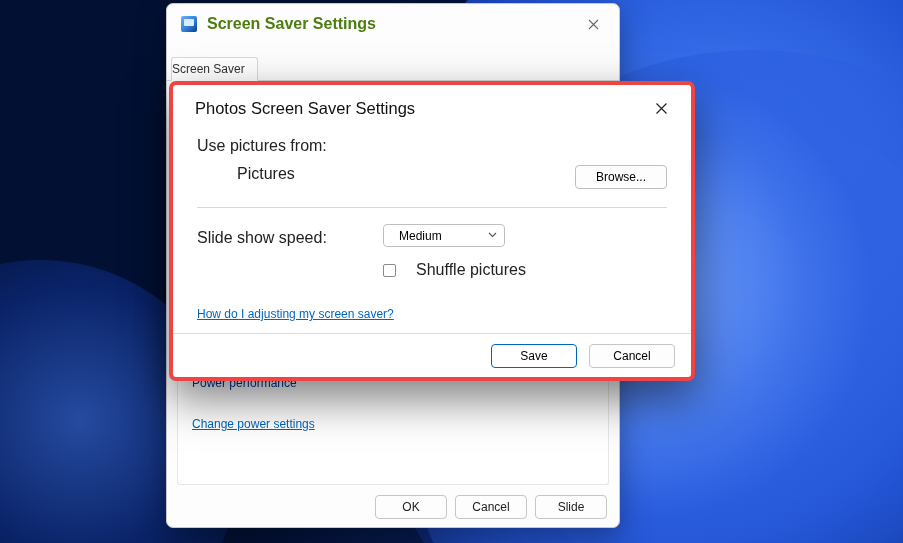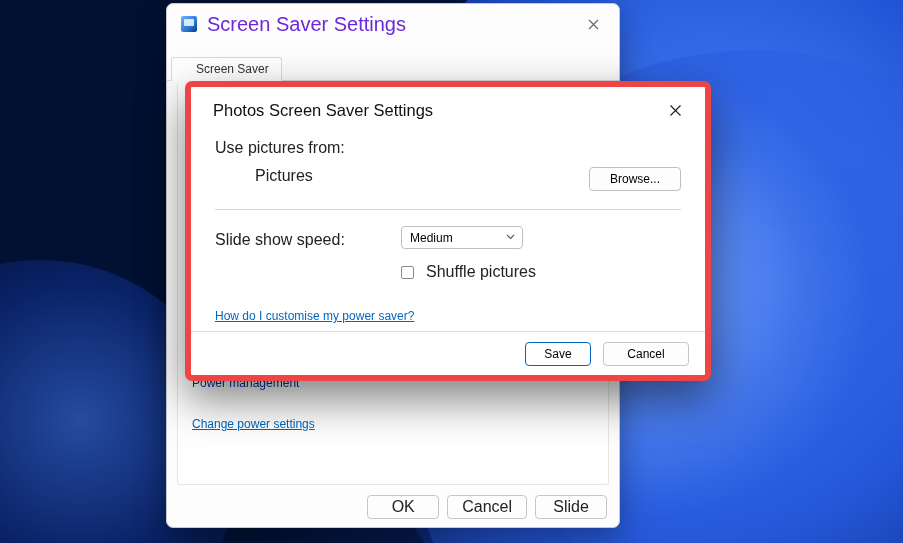--- a/index.html
+++ b/index.html
@@ -56,39 +56,39 @@
   .win-back .app-icon {
     width:16px; height:16px; margin-right:10px;
     background: linear-gradient(135deg,#6fb0ff 0%, #2a7ad4 60%, #0b3a80 100%);
     border-radius:2px;
     position:relative;
   }
   .win-back .app-icon::after{
     content:""; position:absolute; inset:3px 3px 6px 3px;
     background:#d5ecff; border-radius:1px;
   }
-  .win-back .title { font-size:20px; color:#6d28d9; flex:1; }
+  .win-back .title { font-size:16px; color:#4d7c0f; flex:1;font-weight:bold; }
   .win-back .close {
     width:36px; height:28px; display:flex; align-items:center; justify-content:center;
     color:#555; font-size:13px; border-radius:4px;
   }
   .tabstrip {
     margin: 12px 0 0 0;
     padding-left: 4px;
     border-bottom: 1px solid #d9d9d9;
     height: 25px;
     position:relative;
   }
   .tab {
     position:absolute; left:4px; bottom:-1px;
     border:1px solid #d9d9d9;
     border-bottom:1px solid #fff;
     background:#fff;
     border-radius:3px 3px 0 0;
-    padding: 4px 12px 4px 24px;
+    padding: 4px 12px 4px 0;
     font-size:12px;
     color:#333;
   }
   .back-body {
     position:absolute;
     left:10px; right:10px; bottom:42px; top:80px;
     border:1px solid #e6e6e6;
     border-top:none;
     border-radius:0 0 3px 3px;
     background:#fff;
@@ -96,31 +96,31 @@
   }
   .pm-heading { color:#003399; font-size:12px; margin-top:280px; }
   .pm-text { color:#333; margin-top:6px; line-height:1.35; }
   .pm-link { color:#0067c0; text-decoration:underline; display:inline-block; margin-top:27px; cursor:pointer;}
   .back-buttons {
     position:absolute; right:12px; bottom:8px; display:flex; gap:8px;
   }
   .btn {
     min-width:72px; height:24px;
     border:1px solid #c6c6c6; background:#fdfdfd;
-    border-radius:4px; font-size:16px; color:#222;
+    border-radius:4px; font-size:12px; color:#222;
     padding: 0 14px; cursor:pointer;
   }
 
   
   .win-front {
     position:absolute;
-    left:185px; top:81px;
+    left:169px; top:81px;
     width:526px; height:300px;
     background:#fff;
-    border:6px solid #ef4444;
+    border:4px solid #ef4444;
     border-radius:7px;
     box-shadow: 0 18px 45px rgba(0,0,0,.5);
   }
   .win-front .titlebar2 {
     display:flex; align-items:center; height:46px;
     padding: 0 10px 0 22px;
   }
   .win-front .title2 { font-size:16.5px; color:#111; flex:1; }
   .win-front .close2 {
     width:40px; height:32px; display:flex; align-items:center; justify-content:center;
@@ -137,38 +137,38 @@
     width:92px; height:24px;
     border:1px solid #bfbfbf; background:#fdfdfd;
     border-radius:4px; font-size:12px; cursor:pointer;
   }
   .hr { border:none; border-top:1px solid #d7d7d7; margin:18px 0 16px; }
   .speed-row { display:flex; align-items:flex-end; }
   .speed-lbl { width:186px; }
   .select {
     width:122px; height:23px;
     border:1px solid #bfbfbf; background:#fff;
-    border-radius:4px; font-size:12px; padding:0 22px 0 8px;
+    border-radius:4px; font-size:12px; padding:0 22px 0 15px;
     position:relative; display:flex; align-items:center; cursor:pointer;
   }
   .select .chev { position:absolute; right:6px; top:4px; color:#555; }
-  .shuffle-row { margin-top:14px; margin-left:186px; display:flex; align-items:center; gap:12px;}
+  .shuffle-row { margin-top:14px; margin-left:186px; display:flex; align-items:center; gap:20px;}
   .chk {
     width:13px; height:13px; border:1px solid #8a8a8a; background:#fff; border-radius:2px;
     cursor:pointer;
   }
   .help-link { color:#0067c0; text-decoration:underline; font-size:12px; display:inline-block; margin-top:28px; cursor:pointer;}
   .front-footer {
     position:absolute; left:0; right:0; bottom:0; height:44px;
     border-top:1px solid #dcdcdc;
     display:flex; align-items:center; justify-content:flex-end;
     gap:12px; padding-right:16px;
   }
   .btn-primary {
-    width:66px; height:24px;
+    width:86px; height:24px;
     border:1.5px solid #0067c0; background:#fff;
     color:#000; border-radius:4px; font-size:12px; cursor:pointer;
   }
   .btn-secondary {
     width:86px; height:24px;
     border:1px solid #c6c6c6; background:#fdfdfd;
     color:#000; border-radius:4px; font-size:12px; cursor:pointer;
   }
 </style>
 </head>
@@ -187,21 +187,21 @@
     <div class="close">
       <svg width="11" height="11" viewBox="0 0 11 11">
           <path d="M1 1 L10 10 M10 1 L1 10" stroke="#666" stroke-width="1.1" fill="none"></path>
         </svg>
     </div>
   </div>
   <div class="tabstrip">
     <div class="tab">Screen Saver</div>
   </div>
   <div class="back-body">
-    <div class="pm-heading">Power management</div>
+    <div class="pm-heading">Power performance</div>
     <a class="pm-link">Change power settings</a>
   </div>
   <div class="back-buttons">
     <button class="btn">OK</button>
     <button class="btn">Cancel</button>
     <button class="btn">Slide</button>
   </div>
 </div>
 
 <div class="win-front">
@@ -230,19 +230,19 @@
           <svg width="11" height="11" viewBox="0 0 11 11">
               <path d="M2 4 L5.5 7.5 L9 4" stroke="#555" stroke-width="1.1" fill="none"></path>
             </svg>
         </span>
       </div>
     </div>
     <div class="shuffle-row">
       <div class="chk"></div>
       <div class="lbl">Shuffle pictures</div>
     </div>
-    <a class="help-link">How do I customise my power saver?</a>
+    <a class="help-link">How do I adjusting my screen saver?</a>
   </div>
   <div class="front-footer">
     <button class="btn-primary">Save</button>
     <button class="btn-secondary">Cancel</button>
   </div>
 </div>
 
 </body></html>

